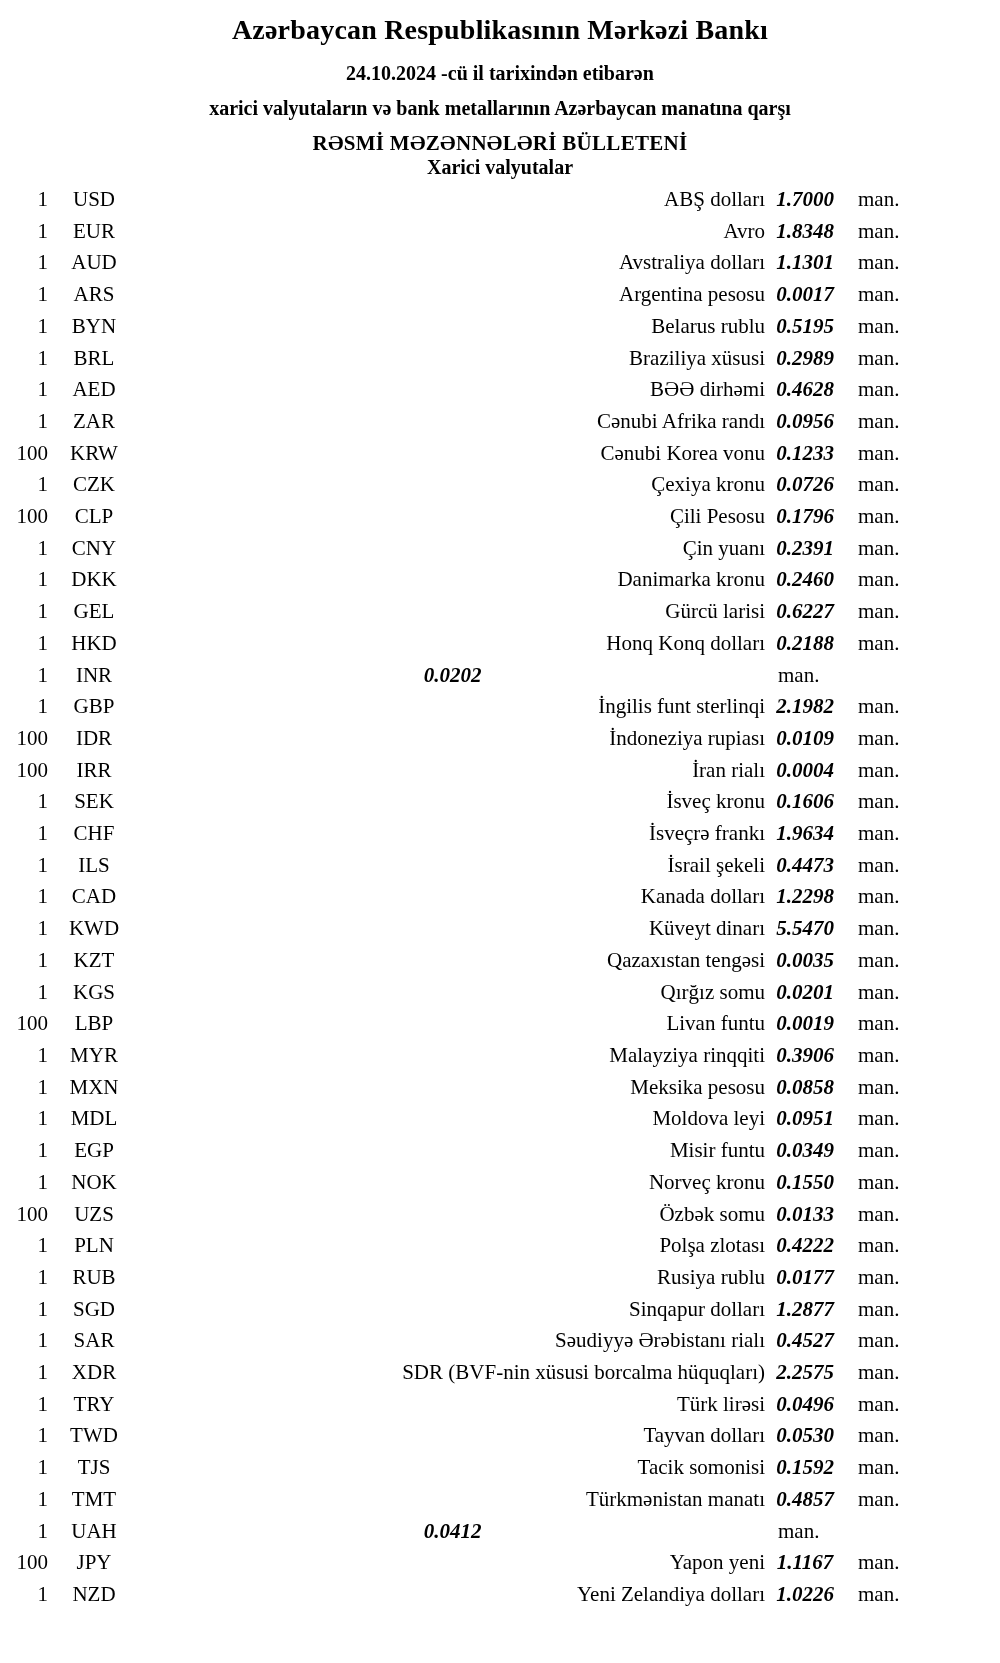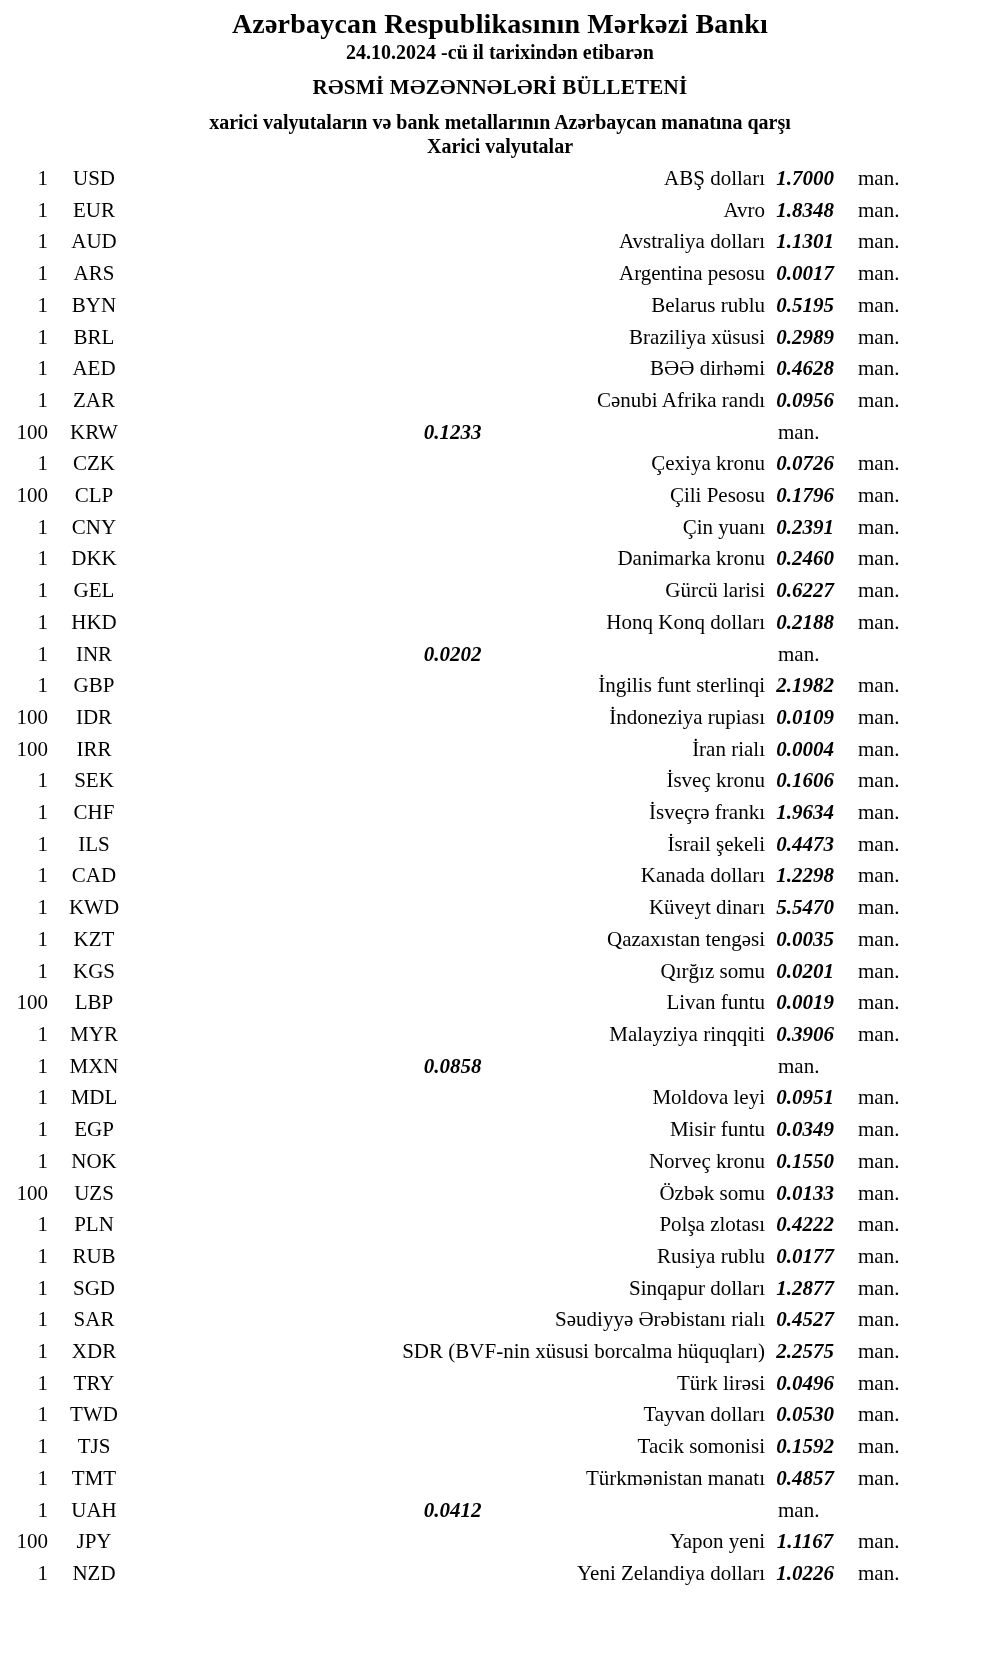--- a/index.html
+++ b/index.html
@@ -12,35 +12,36 @@
     height: 1663px;
     overflow: hidden;
     color: #000000;
     font-family: "Liberation Serif", serif;
     -webkit-font-smoothing: antialiased;
   }
   .page {
     width: 1000px;
     height: 1663px;
     box-sizing: border-box;
-    padding-top: 7px;
+    padding-top: 13px;
   }
   .title {
     margin: 0;
     font-size: 28px;
     line-height: 33px;
     font-weight: bold;
     text-align: center;
     letter-spacing: 0.2px;
   }
   .h-line {
     font-weight: bold;
     text-align: center;
   }
   .date-line {
+    margin-top: 15px;
     font-size: 20px;
     line-height: 24px;
   }
   .subtitle-line {
     margin-top: 11px;
     font-size: 20px;
     line-height: 24px;
   }
   .bulletin-line {
     margin-top: 11px;
@@ -75,23 +76,23 @@
   .cell.unit { text-align: left; padding-left: 13px; }
 </style>
 </head>
 <body>
 
 <div class="page">
   <h1 class="title">Azərbaycan Respublikasının Mərkəzi Bankı</h1>
 
   <div class="h-line date-line">24.10.2024 -cü il tarixindən etibarən</div>
 
+  <div class="h-line subtitle-line">xarici valyutaların və bank metallarının Azərbaycan manatına qarşı</div>
+
   <div class="h-line bulletin-line">RƏSMİ MƏZƏNNƏLƏRİ BÜLLETENİ</div>
-
-  <div class="h-line subtitle-line">xarici valyutaların və bank metallarının Azərbaycan manatına qarşı</div>
 
   <div class="section-title">Xarici valyutalar</div>
 
   <div class="table" id="rates-table">
       <div class="row">
         <span class="cell qty">1</span>
         <span class="cell code">USD</span>
         <span class="cell name">ABŞ dolları</span>
         <span class="cell rate">1.7000</span>
         <span class="cell unit">man.</span>
@@ -141,20 +142,21 @@
       <div class="row">
         <span class="cell qty">1</span>
         <span class="cell code">ZAR</span>
         <span class="cell name">Cənubi Afrika randı</span>
         <span class="cell rate">0.0956</span>
         <span class="cell unit">man.</span>
       </div>
       <div class="row">
         <span class="cell qty">100</span>
         <span class="cell code">KRW</span>
+        <span class="cell name">Cənubi Korea vonu</span>
         <span class="cell rate">0.1233</span>
         <span class="cell unit">man.</span>
       </div>
       <div class="row">
         <span class="cell qty">1</span>
         <span class="cell code">CZK</span>
         <span class="cell name">Çexiya kronu</span>
         <span class="cell rate">0.0726</span>
         <span class="cell unit">man.</span>
       </div>
@@ -279,20 +281,21 @@
       <div class="row">
         <span class="cell qty">1</span>
         <span class="cell code">MYR</span>
         <span class="cell name">Malayziya rinqqiti</span>
         <span class="cell rate">0.3906</span>
         <span class="cell unit">man.</span>
       </div>
       <div class="row">
         <span class="cell qty">1</span>
         <span class="cell code">MXN</span>
+        <span class="cell name">Meksika pesosu</span>
         <span class="cell rate">0.0858</span>
         <span class="cell unit">man.</span>
       </div>
       <div class="row">
         <span class="cell qty">1</span>
         <span class="cell code">MDL</span>
         <span class="cell name">Moldova leyi</span>
         <span class="cell rate">0.0951</span>
         <span class="cell unit">man.</span>
       </div>

